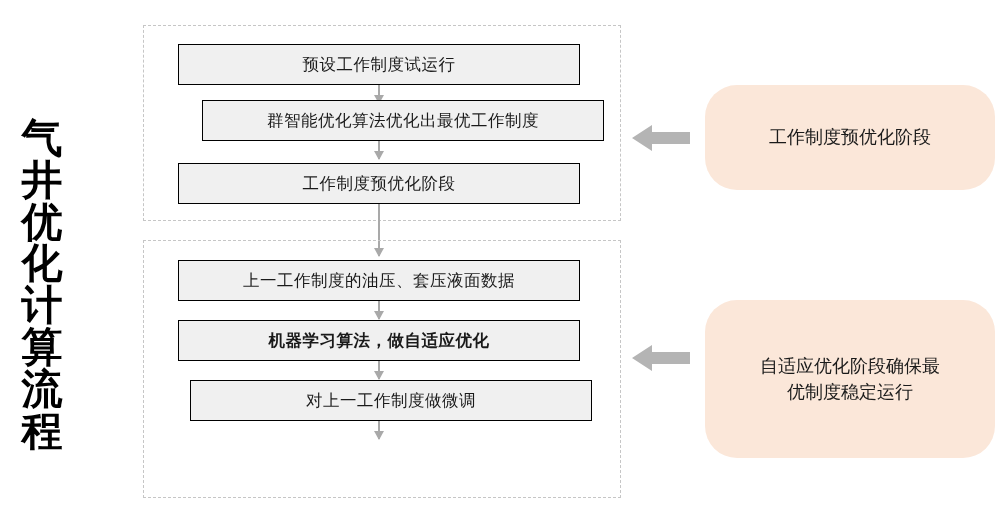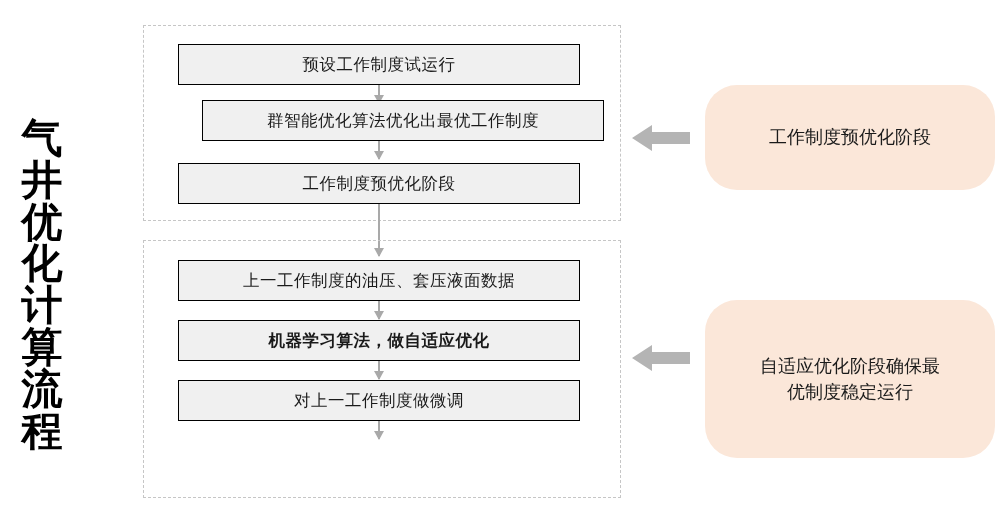--- a/index.html
+++ b/index.html
@@ -135,21 +135,21 @@
   <div class="group" id="group-1"></div>
 
   <div class="step" style="top:260px;">上一工作制度的油压、套压液面数据</div>
 
   <div class="conn" style="top:301px; height:18px;"></div>
 
   <div class="step" style="top:320px;font-weight:bold;">机器学习算法，做自适应优化</div>
 
   <div class="conn" style="top:361px; height:18px;"></div>
 
-  <div class="step" style="top:380px;">对上一工作制度做微调</div>
+  <div class="step" style="top:380px;margin-left:12px;">对上一工作制度做微调</div>
 
   <div class="conn" style="top:421px; height:18px;"></div>
 
 
   <div class="larrow" id="larrow-0">
     <svg width="58" height="30" viewBox="0 0 58 30">
       <polygon points="0,15 20,2 20,9 58,9 58,21 20,21 20,28" fill="#b4b4b4"></polygon>
     </svg>
   </div>
 

